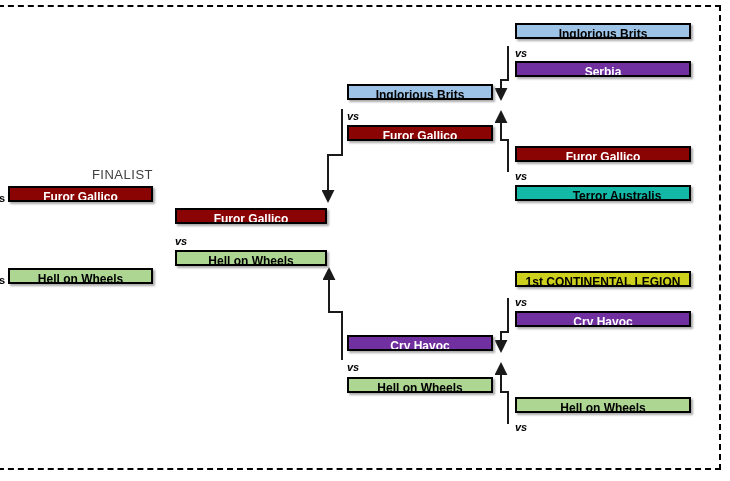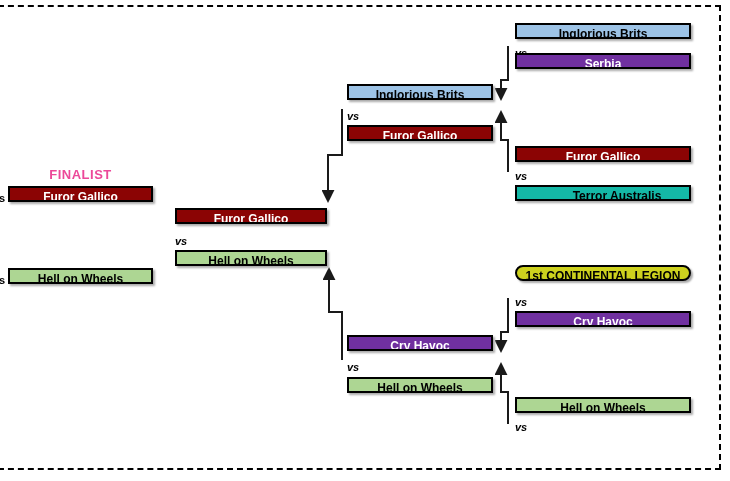--- a/index.html
+++ b/index.html
@@ -40,24 +40,24 @@
     font-weight: bold;
     font-style: italic;
     line-height: 14px;
     text-align: left;
     color: #000000;
   }
   .column-heading {
     position: absolute;
     height: 16px;
     font-size: 13px;
-    font-weight: bold;
+    font-weight: normal;
     line-height: 16px;
-    text-align: center;
-    color: #ec4899;
+    text-align: right;
+    color: #404040;
     letter-spacing: 0.5px;
   }
   .edge-fragment {
     position: absolute;
     left: -1px;
     width: 8px;
     font-size: 11px;
     font-weight: bold;
     color: #000000;
     overflow: hidden;
@@ -110,26 +110,26 @@
   <div class="team-box" style="left: 347px; top: 84px; width: 146px; background-color: rgb(157, 195, 230); color: rgb(0, 0, 0);">Inglorious Brits</div>
   <div class="vs-label" style="left:347px; top:109px; width:146px;">vs</div>
   <div class="team-box" style="left: 347px; top: 125px; width: 146px; background-color: rgb(139, 4, 4); color: rgb(255, 255, 255);">Furor Gallico</div>
 
   <div class="team-box" style="left: 347px; top: 335px; width: 146px; background-color: rgb(112, 48, 160); color: rgb(255, 255, 255);">Cry Havoc</div>
   <div class="vs-label" style="left:347px; top:360px; width:146px;">vs</div>
   <div class="team-box" style="left: 347px; top: 377px; width: 146px; background-color: rgb(173, 214, 147); color: rgb(0, 0, 0);">Hell on Wheels</div>
 
   <div class="team-box" style="left: 515px; top: 23px; width: 176px; background-color: rgb(157, 195, 230); color: rgb(0, 0, 0);">Inglorious Brits</div>
   <div class="vs-label" style="left:515px; top:46px; width:176px;">vs</div>
-  <div class="team-box" style="left: 515px; top: 53px; width: 176px; background-color: rgb(112, 48, 160); color: rgb(255, 255, 255);">Serbia</div>
+  <div class="team-box" style="left: 515px; top: 61px; width: 176px; background-color: rgb(112, 48, 160); color: rgb(255, 255, 255);">Serbia</div>
 
   <div class="team-box" style="left: 515px; top: 146px; width: 176px; background-color: rgb(139, 4, 4); color: rgb(255, 255, 255);">Furor Gallico</div>
   <div class="vs-label" style="left:515px; top:169px; width:176px;">vs</div>
   <div class="team-box" style="left: 515px; top: 185px; width: 176px; background-color: #14b8a6; color: rgb(0, 0, 0); padding-left: 28px;">Terror Australis</div>
 
-  <div class="team-box" style="left: 515px; top: 265px; width: 176px; background-color: rgb(205, 209, 30); color: rgb(0, 0, 0); border-radius: 8px;">1st CONTINENTAL LEGION</div>
+  <div class="team-box" style="left: 515px; top: 271px; width: 176px; background-color: rgb(205, 209, 30); color: rgb(0, 0, 0);">1st CONTINENTAL LEGION</div>
   <div class="vs-label" style="left:515px; top:295px; width:176px;">vs</div>
   <div class="team-box" style="left: 515px; top: 311px; width: 176px; background-color: rgb(112, 48, 160); color: rgb(255, 255, 255);">Cry Havoc</div>
 
   <div class="team-box" style="left: 515px; top: 397px; width: 176px; background-color: rgb(173, 214, 147); color: rgb(0, 0, 0);">Hell on Wheels</div>
   <div class="vs-label" style="left:515px; top:420px; width:176px;">vs</div>
 
 </div>
 
 </body></html>

